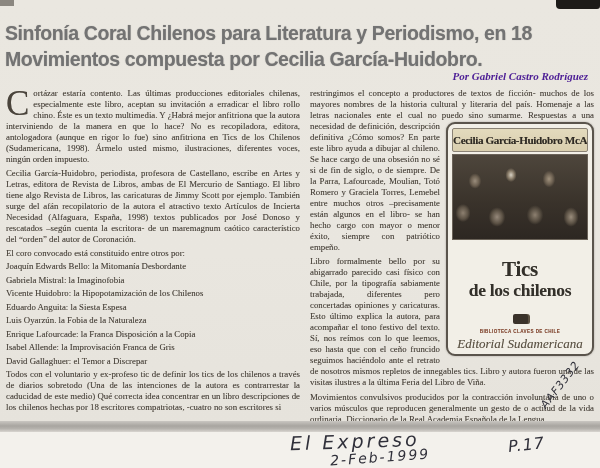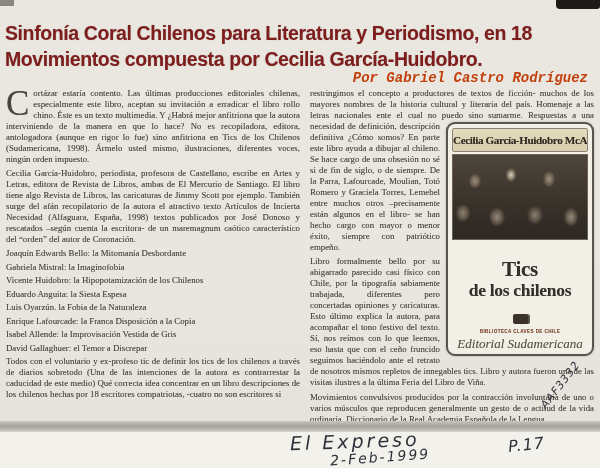--- a/index.html
+++ b/index.html
@@ -11,25 +11,25 @@
   .clipping{
     position:absolute;left:0;top:0;width:600px;height:421px;
     background:linear-gradient(180deg,#eae7e0 0%,#e9e6df 60%,#e6e3dc 100%);
   }
   .corner-mark-tr{position:absolute;top:0;left:556px;width:44px;height:9px;background:#1d1b18;border-radius:0 0 3px 4px;}
   .corner-mark-tl{position:absolute;top:0;left:0;width:14px;height:6px;background:#8b8780;}
   .headline{
     position:absolute;top:7px;left:5px;width:590px;
     font-family:"Liberation Sans", sans-serif;
     font-weight:bold;font-size:19.5px;line-height:26px;letter-spacing:-0.4px;
-    color:#7f1d1d;text-shadow:0 0 1px rgba(61,59,56,.35);
+    color:#737373;text-shadow:0 0 1px rgba(61,59,56,.35);
   }
   .byline{
     position:absolute;top:70px;right:12px;
-    font-style:italic;font-weight:bold;font-size:14px;color:#c2410c;font-family:Liberation Mono, monospace;
+    font-style:italic;font-weight:bold;font-size:11px;color:#4c1d95;
   }
   .columns{
     position:absolute;top:88px;left:6px;width:588px;
     display:flex;gap:10px;
     font-size:8.8px;line-height:11px;color:#48423a;
     text-shadow:0 0 0.5px rgba(72,66,58,.4);
   }
   .col-left{width:294px;text-align:justify;}
   .col-right{width:284px;text-align:justify;}
   .col-left p, .col-right p{margin:0 0 3px 0;}
@@ -110,28 +110,29 @@
 
   <h1 class="headline">Sinfonía Coral Chilenos para Literatura y Periodismo, en 18 Movimientos compuesta por Cecilia García-Huidobro.</h1>
 
   <div class="byline">Por Gabriel Castro Rodríguez</div>
 
   <div class="columns">
 
     <div class="col-left">
       <p><span class="dropcap">C</span><span>ortázar estaría contento. Las últimas producciones editoriales chilenas, especialmente este libro, aceptan su invitación a erradicar el libro rollo chino. Éste es un texto multimedia. Y ¿Habrá mejor anfitriona que la autora interviniendo de la manera en que lo hace? No es recopiladora, editora, antologadora (aunque en rigor lo fue) sino anfitriona en Tics de los Chilenos (Sudamericana, 1998). Ármelo usted mismo, ilustraciones, diferentes voces, ningún orden impuesto.</span></p>
       <p>Cecilia García-Huidobro, periodista, profesora de Castellano, escribe en Artes y Letras, editora de Revista de Libros, ambas de El Mercurio de Santiago. El libro tiene algo Revista de Libros, las caricaturas de Jimmy Scott por ejemplo. También surge del afán recopilatorio de la autora el atractivo texto Artículos de Incierta Necesidad (Alfaguara, España, 1998) textos publicados por José Donoso y rescatados –según cuenta la escritora- de un maremagnum caótico característico del “orden” del autor de Coronación.</p>
+      <p class="coro-intro">El coro convocado está constituido entre otros por:</p>
       <ul class="coro-list">
         <li>Joaquín Edwards Bello: la Mitomanía Desbordante</li>
         <li>Gabriela Mistral: la Imaginofobia</li>
         <li>Vicente Huidobro: la Hipopotamización de los Chilenos</li>
         <li>Eduardo Anguita: la Siesta Espesa</li>
         <li>Luis Oyarzún. la Fobia de la Naturaleza</li>
         <li>Enrique Lafourcade: la Franca Disposición a la Copia</li>
-        <li>Isabel Allende: la Improvisación Vestida de Gris</li>
+        <li>Isabel Allende: la Improvisación Franca de Gris</li>
         <li>David Gallaghuer: el Temor a Discrepar</li>
       </ul>
       <p>Todos con el voluntario y ex-profeso tic de definir los tics de los chilenos a través de diarios sobretodo (Una de las intenciones de la autora es contrarrestar la caducidad de este medio) Qué correcta idea concentrar en un libro descripciones de los chilenos hechas por 18 escritores compatriotas, -cuatro no son escritores si</p>
     </div>
 
     <div class="col-right">
       <div class="float-pusher"></div>
 
       <div class="book-cover">
         <div class="cover-author">Cecilia García-Huidobro McA.</div>

